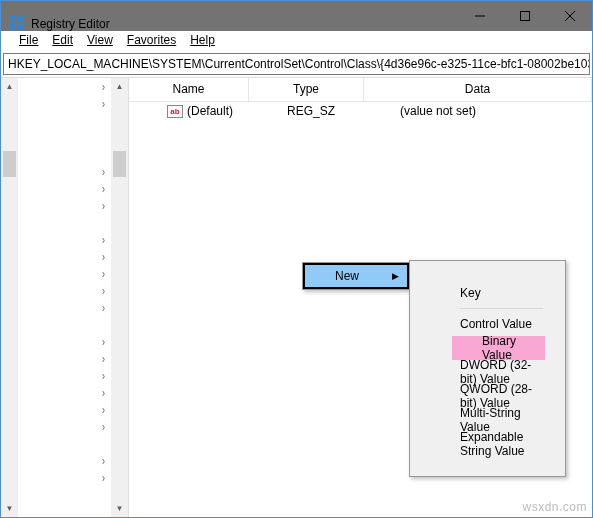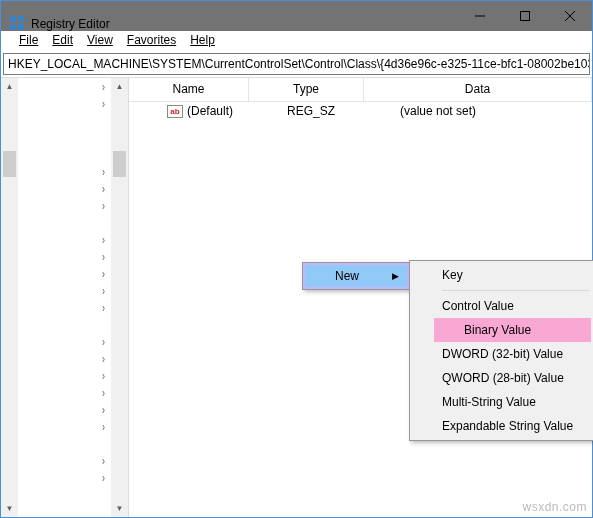--- a/index.html
+++ b/index.html
@@ -31,25 +31,25 @@
     .col-h { padding: 4px 8px; border-right: 1px solid #e5e5e5; color: #000; text-align: center; }
     .col-name { width: 120px; }
     .col-type { width: 115px; }
     .col-data { flex: 1; }
     .list-body { flex: 1; position: relative; }
     .list-row { display: flex; align-items: center; height: 18px; padding-left: 6px; }
     .val-icon { width: 16px; height: 13px; background: #fff; border: 1px solid #888; margin-right: 4px; display: flex; align-items: center; justify-content: center; font-size: 8px; color: #c23; font-weight: bold; margin-left: 32px; }
     .cell-name { width: 98px; }
     .cell-type { width: 115px; padding-left: 2px; }
     .cell-data { flex: 1; }
-    .ctx-menu1 { position: absolute; left: 173px; top: 160px; width: 108px; background: #c4b5fd; border: 1px solid #979797; box-shadow: 2px 2px 4px rgba(0,0,0,0.25); padding: 2px; }
+    .ctx-menu1 { position: absolute; left: 173px; top: 160px; width: 108px; background: #000000; border: 1px solid #979797; box-shadow: 2px 2px 4px rgba(0,0,0,0.25); padding: 2px; }
     .ctx-item { height: 22px; display: flex; align-items: center; padding: 0 24px 0 30px; position: relative; }
     .ctx-item.hl { background: #91c9f7; }
     .ctx-arrow { position: absolute; right: 8px; font-size: 9px; }
-    .ctx-menu2 { position: absolute; left: 280px; top: 158px; width: 185px; background: #f0f0f0; border: 1px solid #979797; box-shadow: 2px 2px 4px rgba(0,0,0,0.25); padding: 2px; }
+    .ctx-menu2 { position: absolute; left: 280px; top: 158px; width: 157px; background: #f0f0f0; border: 1px solid #979797; box-shadow: 2px 2px 4px rgba(0,0,0,0.25); padding: 20px; }
     .ctx2-item { height: 24px; display: flex; align-items: center; padding: 0 10px 0 30px; }
     .ctx2-item.hl { background: #f9a8d4; margin-left: 22px; }
     .ctx-sep { height: 1px; background: #d7d7d7; margin: 3px 2px 3px 30px; }
     .watermark { position: absolute; right: 6px; bottom: 4px; color: #bbb; font-size: 12px; letter-spacing: 0.5px; }
   </style>
 </head>
 <body>
 
 <div class="window">
   <div class="titlebar">

